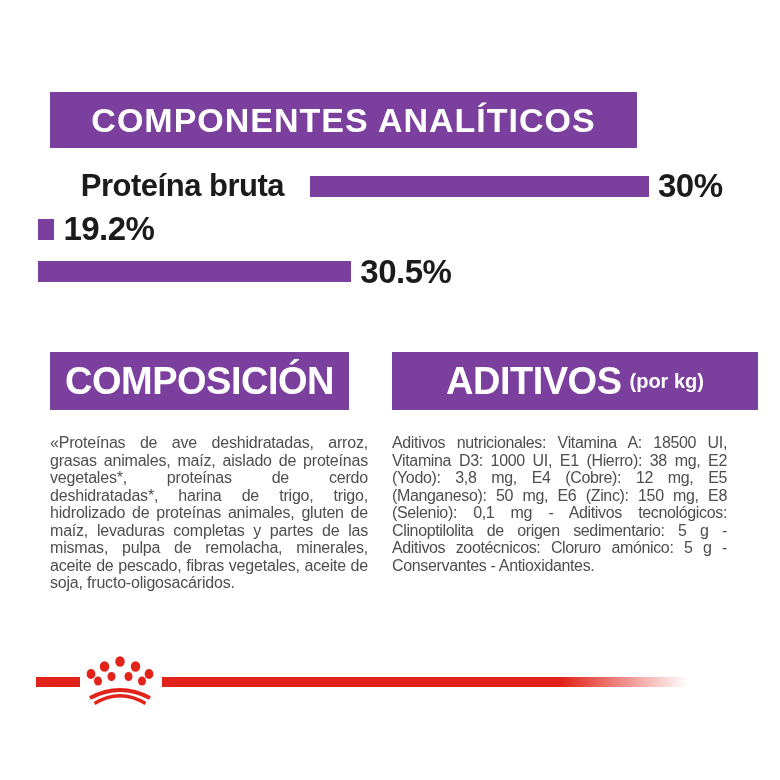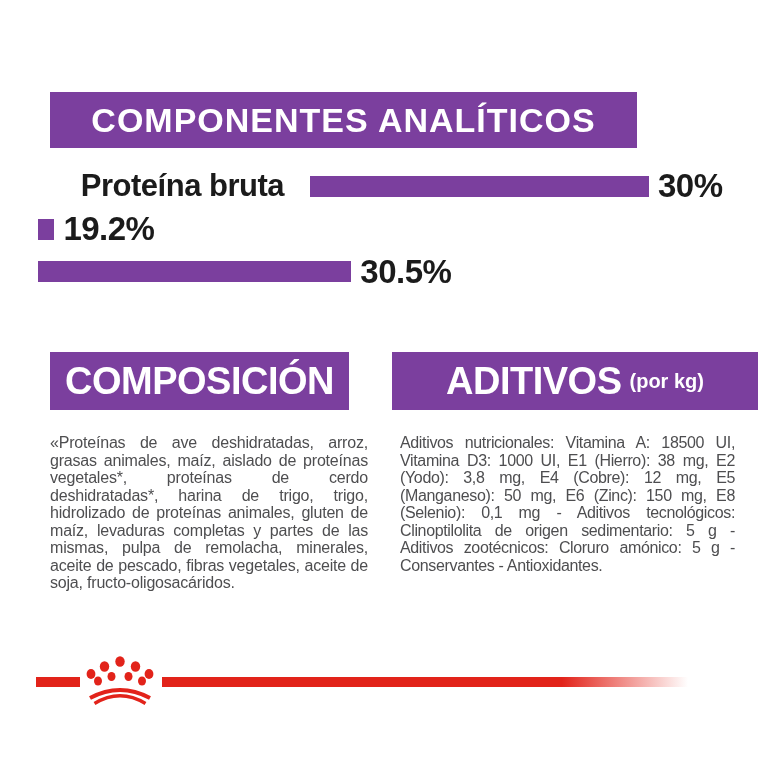--- a/index.html
+++ b/index.html
@@ -55,21 +55,21 @@
     line-height:58px;white-space:nowrap;
   }
   .col-header .small{
     color:#fff;font-weight:bold;font-size:20px;margin-left:8px;white-space:nowrap;
   }
   .col-body{
     position:absolute;top:434px;color:var(--body);
     font-size:16px;line-height:17.5px;text-align:justify;letter-spacing:-0.2px;
   }
   .col-body.left{left:50px;width:318px;}
-  .col-body.right{left:400px;width:335px;letter-spacing:-0.35px;}
+  .col-body.right{left:392px;width:335px;letter-spacing:-0.35px;}
   .col-body p{margin:0;}
   
   .logo-dash{
     position:absolute;left:36px;top:677px;width:44px;height:10px;background:var(--red);
   }
   .logo-line{
     position:absolute;left:162px;top:677px;width:526px;height:10px;
     background:linear-gradient(to right,var(--red) 0%,var(--red) 76%,rgba(226,35,26,0) 100%);
   }
   .crown{position:absolute;left:82px;top:654px;width:76px;height:52px;}

